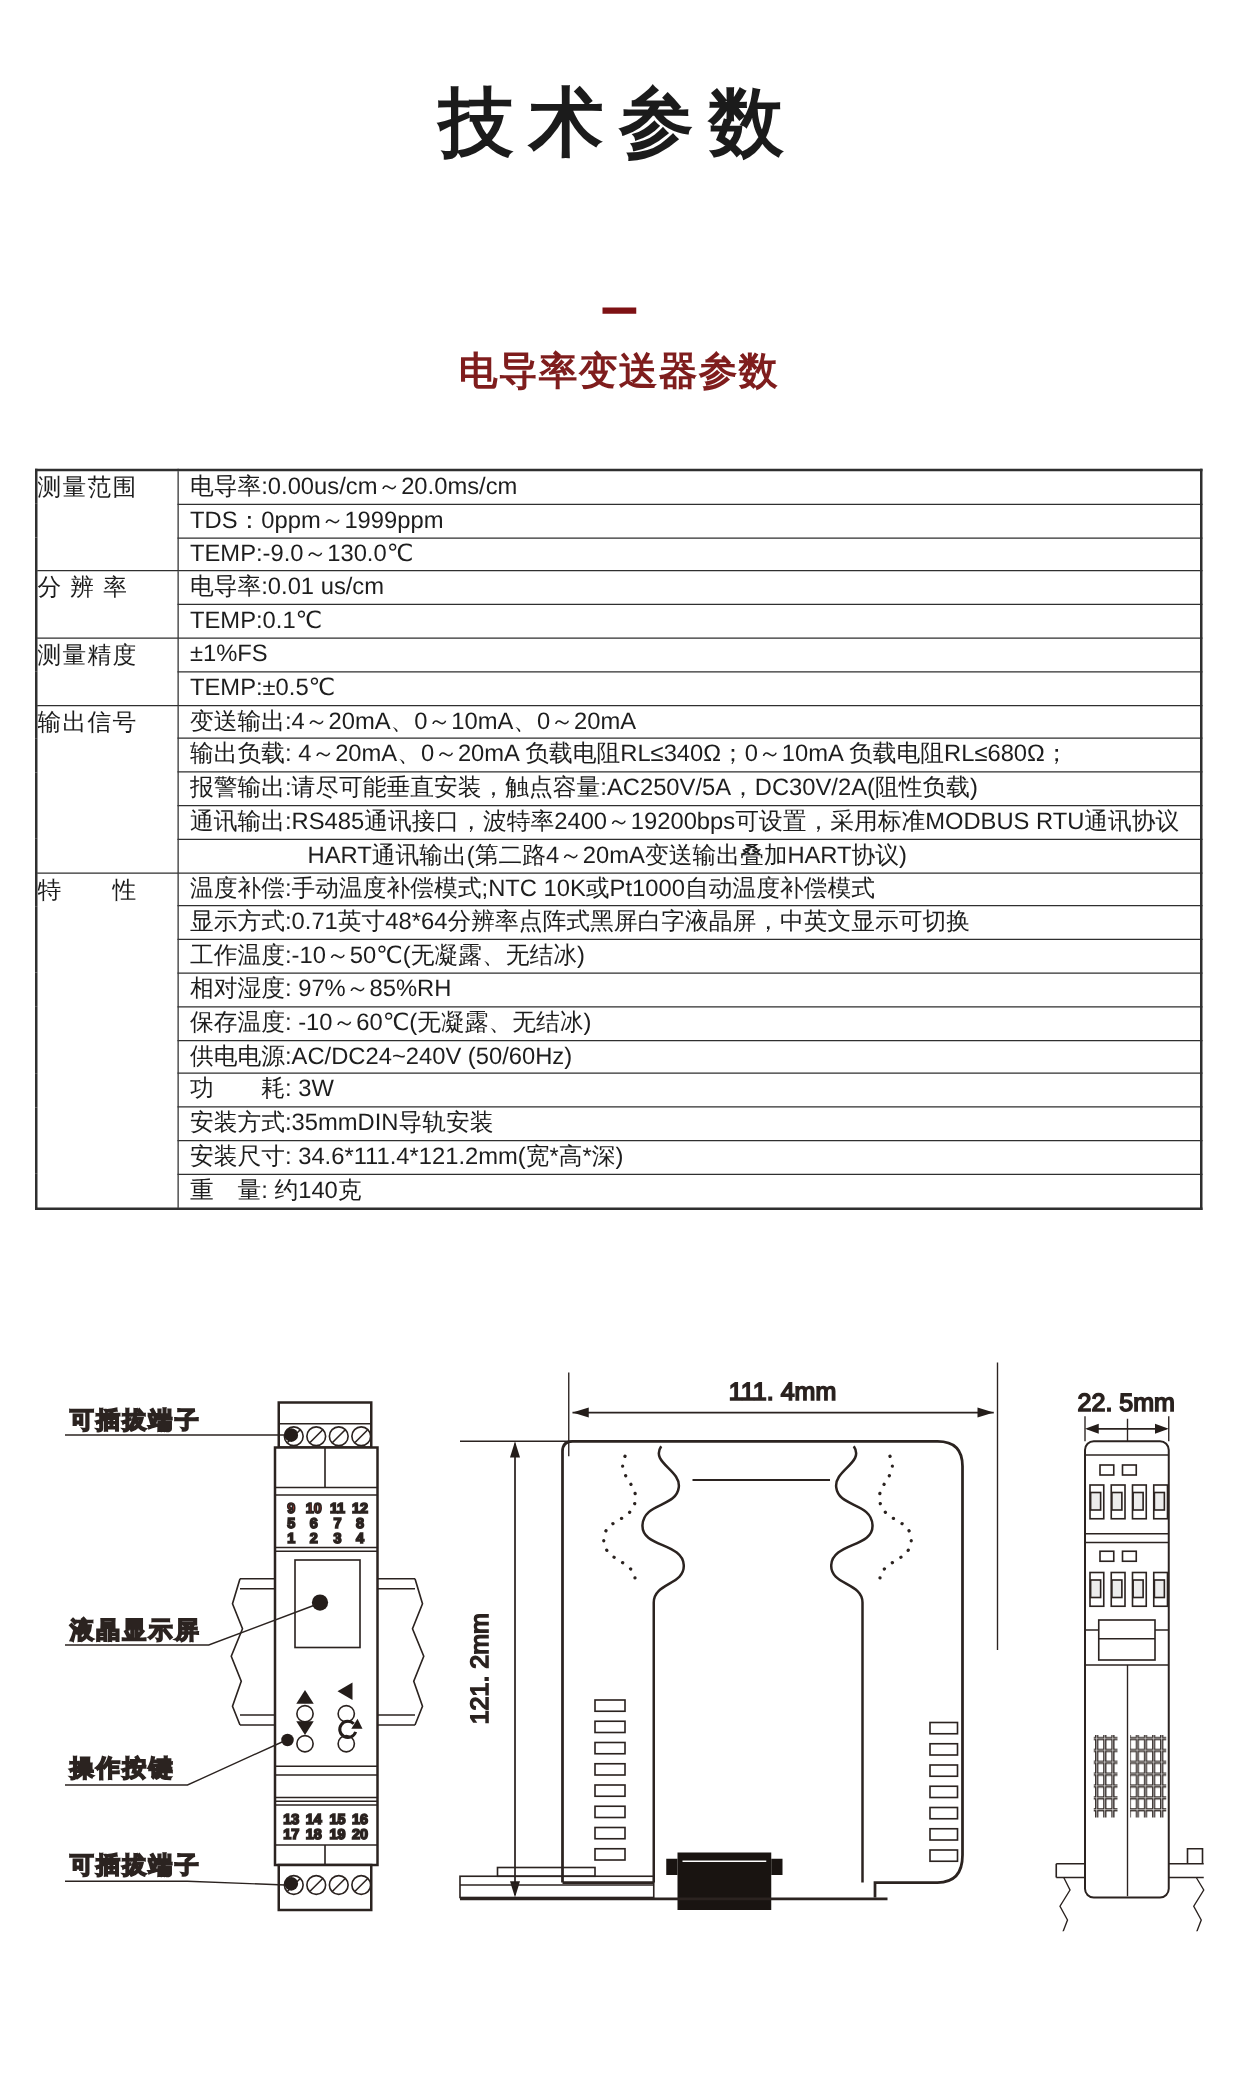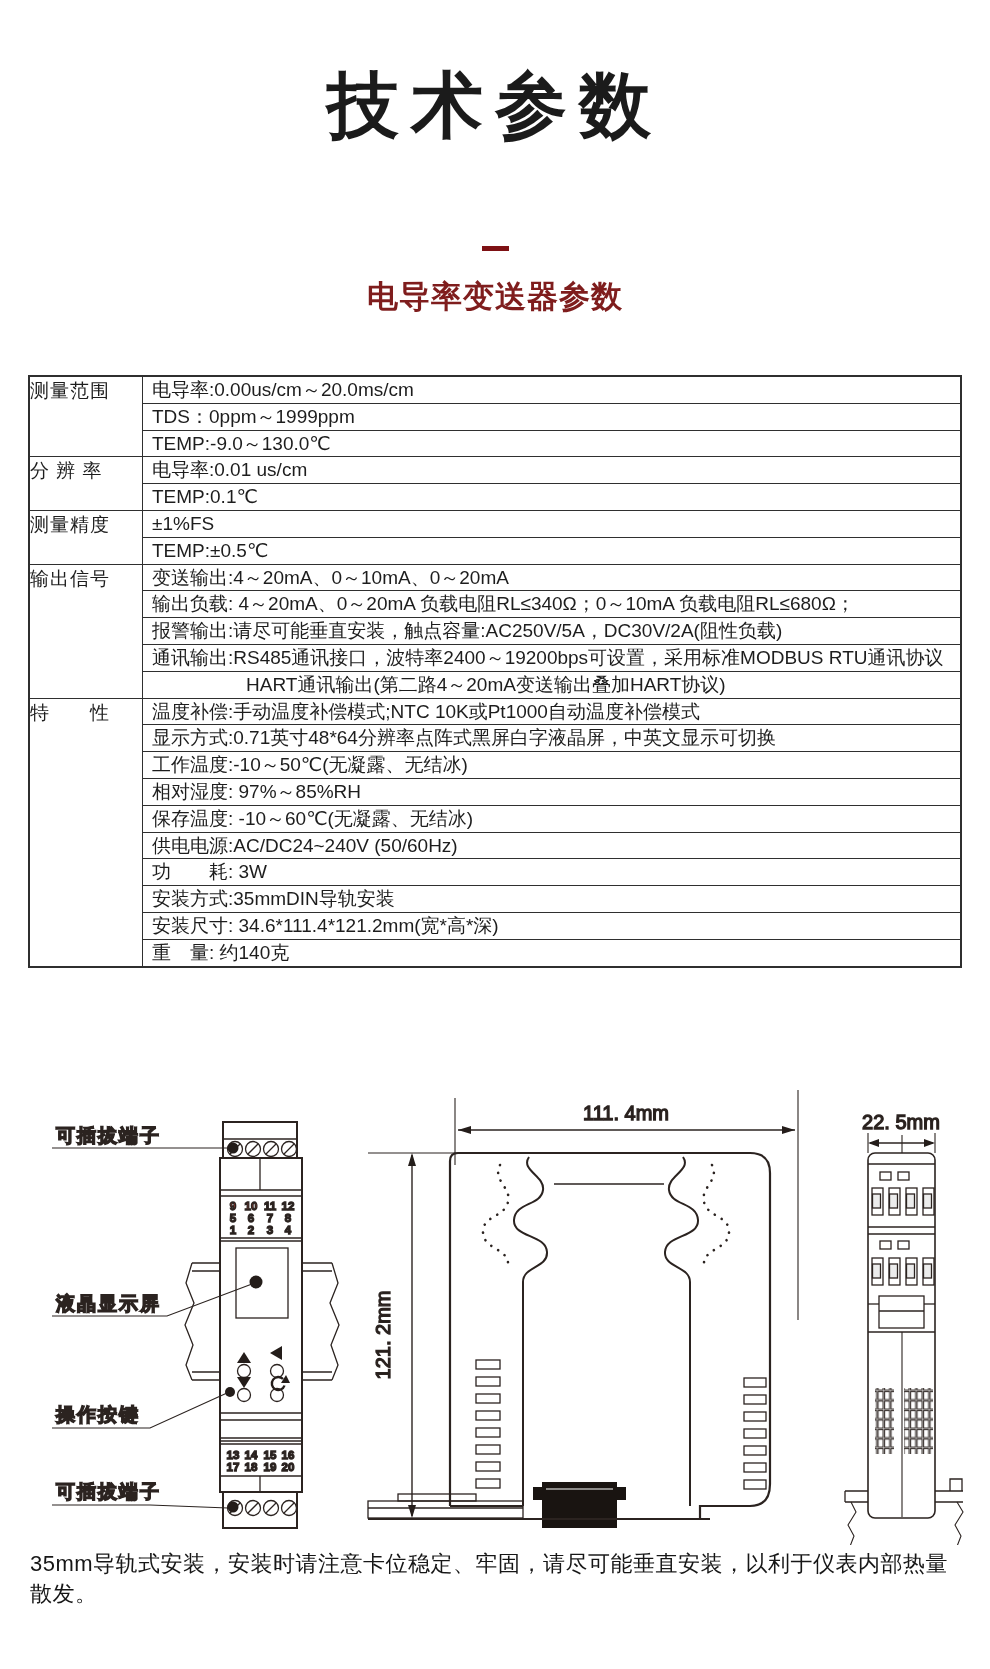--- a/index.html
+++ b/index.html
@@ -1,20 +1,20 @@
 <!DOCTYPE html>
 <html><head>
 <meta charset="utf-8">
 <style>
   html,body{margin:0;padding:0;background:#ffffff;}
   #page{position:relative;width:990px;height:1669px;background:#fff;overflow:hidden;
         font-family:"Liberation Sans","DejaVu Sans",sans-serif;color:#1c1c1c;}
 
   .title{position:absolute;top:58px;left:0;width:990px;text-align:center;
-         font-size:72px;font-weight:900;letter-spacing:12px;color:#1b1b1b;}
+         font-size:60px;font-weight:900;letter-spacing:12px;color:#1b1b1b;}
   .dash{position:absolute;top:246px;left:482px;width:27px;height:5px;}
   .subtitle{position:absolute;top:276px;left:0;width:990px;text-align:center;
             font-size:31px;font-weight:700;letter-spacing:1px;color:#7f1d1d;}
 
   table.spec{position:absolute;top:375px;left:28px;width:934px;
              border-collapse:collapse;table-layout:fixed;
              border:2px solid #2f2f2f;}
   table.spec td{border:1px solid #2f2f2f;height:25.8px;line-height:25.8px;
                 font-size:19px;color:#1d1d1d;padding:0 4px 0 9px;
                 white-space:nowrap;overflow:hidden;}
@@ -350,15 +350,14 @@
         <line x1="868" y1="274" x2="879" y2="274"></line>
         <line x1="924" y1="274" x2="935" y2="274"></line>
       </g>
       <line x1="868" y1="302" x2="935" y2="302"></line>
       <line x1="902" y1="302" x2="902" y2="487" stroke-width="1.1"></line>
       <rect x="875" y="358" width="19" height="66" fill="url(#vgrid)" stroke="none"></rect>
       <rect x="904" y="358" width="29" height="66" fill="url(#vgrid)" stroke="none"></rect>
     </g>
   </svg>
 
-  <div class="caption">35mm导轨式安装，安装时请注意卡位稳定、牢固，请尽可能垂直安装，以利于仪表内部热量散发。</div>
 
 </div>
 
 </body></html>

